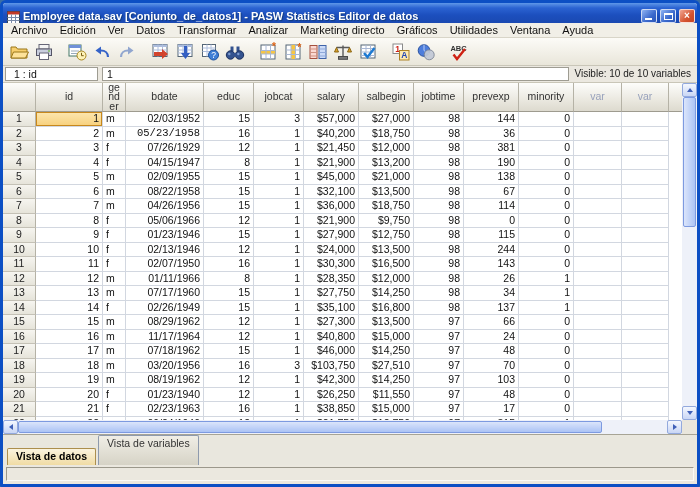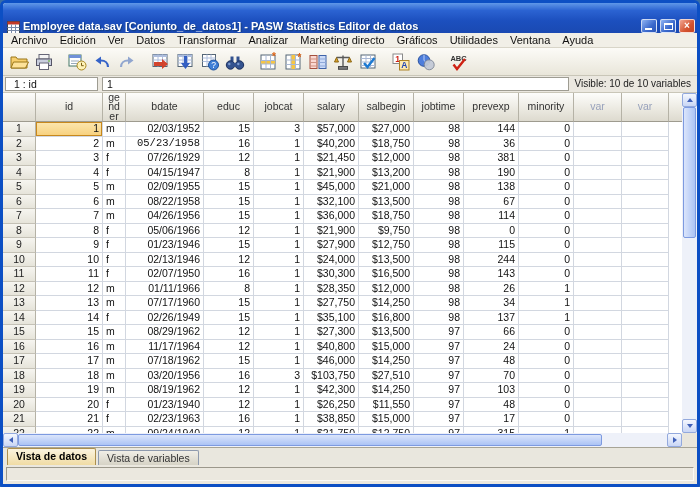--- a/index.html
+++ b/index.html
@@ -1,20 +1,20 @@
 <!DOCTYPE html>
 <html><head>
 <meta charset="utf-8">
 <style>
   *{margin:0;padding:0;box-sizing:border-box}
   html,body{width:700px;height:487px;overflow:hidden;font-family:"Liberation Sans",sans-serif;background:#3a6ea5}
   .window{width:700px;height:487px;display:flex;flex-direction:column;border:3px solid #0c4fc4;border-radius:6px 6px 2px 2px;background:#ebe8e0;overflow:hidden}
 
   
-  .titlebar{flex:0 0 17px;display:flex;align-items:center;gap:3px;padding:16px 2px 0 4px;
+  .titlebar{flex:0 0 17px;display:flex;align-items:center;gap:3px;padding:6px 2px 0 4px;
     background:linear-gradient(180deg,#5f97e8 0%,#2b63d2 25%,#1c4fbe 60%,#1a49b2 100%)}
   .app-icon{width:13px;height:13px;flex:0 0 13px}
   .title{flex:1;color:#fff;font-size:11px;font-weight:bold;text-shadow:1px 1px 1px #123a7a;white-space:nowrap;overflow:hidden}
   .wbtn{width:16px;height:14px;border:1px solid rgba(255,255,255,.75);border-radius:2px;position:relative;padding:0;
     background:linear-gradient(135deg,#8fb3f3,#3a68cc 60%,#2c57b8)}
   .wbtn.close{background:linear-gradient(135deg,#f0a694,#d5532f 60%,#c34524)}
   .glyph-min{position:absolute;left:3px;bottom:2px;width:7px;height:2px;background:#fff}
   .glyph-max{position:absolute;left:3px;top:3px;width:9px;height:7px;border:1px solid #fff;border-top-width:2px}
   .glyph-x{position:absolute;inset:0;color:#fff;font-size:10px;line-height:12px;text-align:center;font-weight:bold}
 
@@ -66,21 +66,21 @@
   .vthumb{position:absolute;left:1px;right:1px;top:0;height:42%;background:linear-gradient(90deg,#dbe5fb,#abc3f5);border:1px solid #7d9ae0;border-radius:2px}
   .htrack{flex:1;position:relative}
   .hthumb{position:absolute;top:1px;bottom:1px;left:0;width:90%;background:linear-gradient(180deg,#dbe5fb,#abc3f5);border:1px solid #7d9ae0;border-radius:2px}
   .tri-up{width:0;height:0;border-left:3px solid transparent;border-right:3px solid transparent;border-bottom:4px solid #4060b8}
   .tri-down{width:0;height:0;border-left:3px solid transparent;border-right:3px solid transparent;border-top:4px solid #4060b8}
   .tri-left{width:0;height:0;border-top:3px solid transparent;border-bottom:3px solid transparent;border-right:4px solid #4060b8}
   .tri-right{width:0;height:0;border-top:3px solid transparent;border-bottom:3px solid transparent;border-left:4px solid #4060b8}
 
   
   .tabsbar{flex:0 0 18px;background:#e9e7de;border-top:1px solid #a7a496;display:flex;align-items:flex-end;padding-left:4px}
-  .tab{height:15px;padding:1px 8px 0;font-size:10.5px;color:#333;background:linear-gradient(180deg,#f0eee6,#d6d3c6);
+  .tab{height:30px;padding:1px 8px 0;font-size:10.5px;color:#333;background:linear-gradient(180deg,#f0eee6,#d6d3c6);
     border:1px solid #8e9aad;border-bottom:none;border-radius:2px 2px 0 0;margin-right:2px;white-space:nowrap}
   .tab.active{height:17px;background:linear-gradient(180deg,#fbf4df,#f0dca4);border-color:#ac8f4e;color:#000;font-weight:bold}
 
   
   .statusbar{flex:0 0 19px;background:#ebe8df;display:flex;gap:3px;padding:2px 3px 3px;align-items:stretch}
   .spanel{border:1px solid;border-color:#9b988b #fbfaf5 #fbfaf5 #9b988b}
   .spanel.grow{flex:1}
   .spanel.msg{flex:0 0 212px;font-size:10.5px;line-height:12px;padding:0 4px;color:#111;white-space:nowrap;overflow:hidden}
 </style>
 </head>

